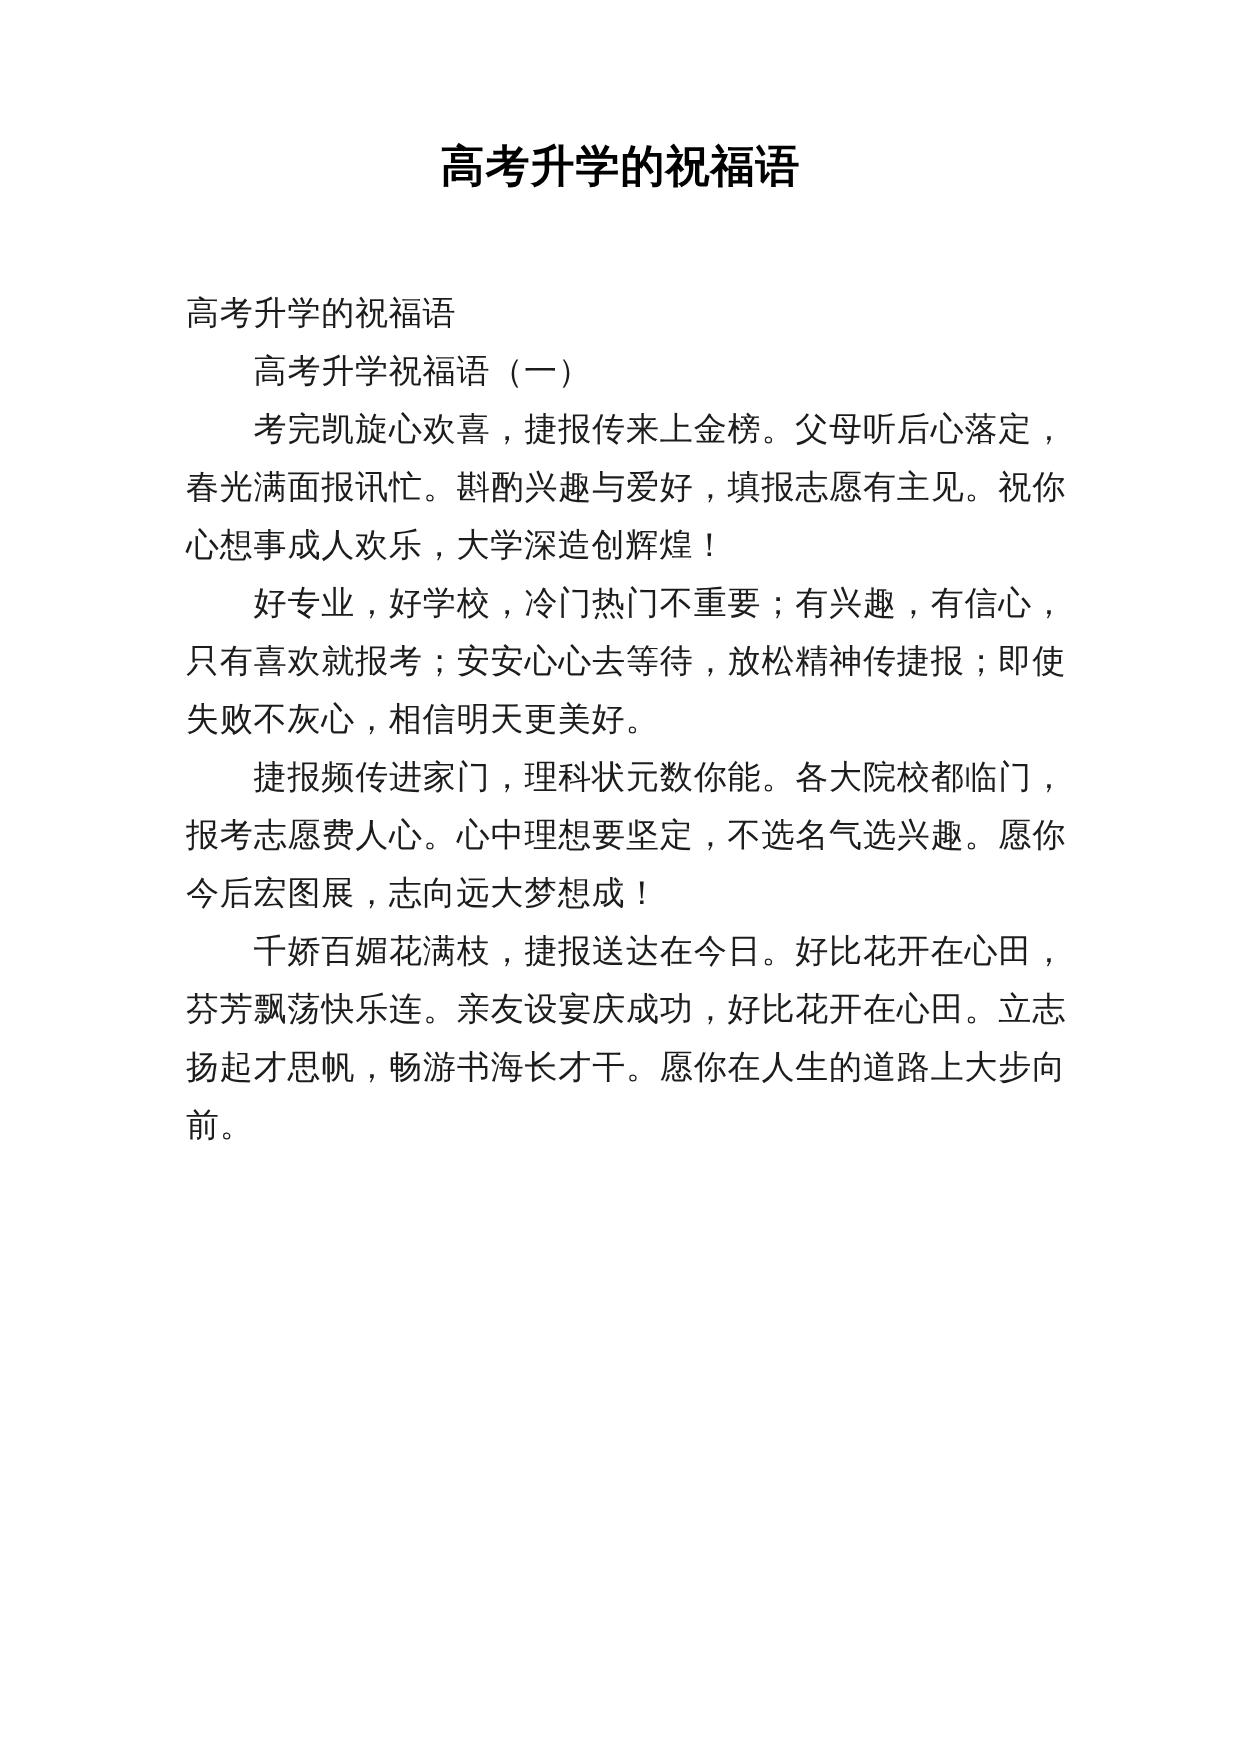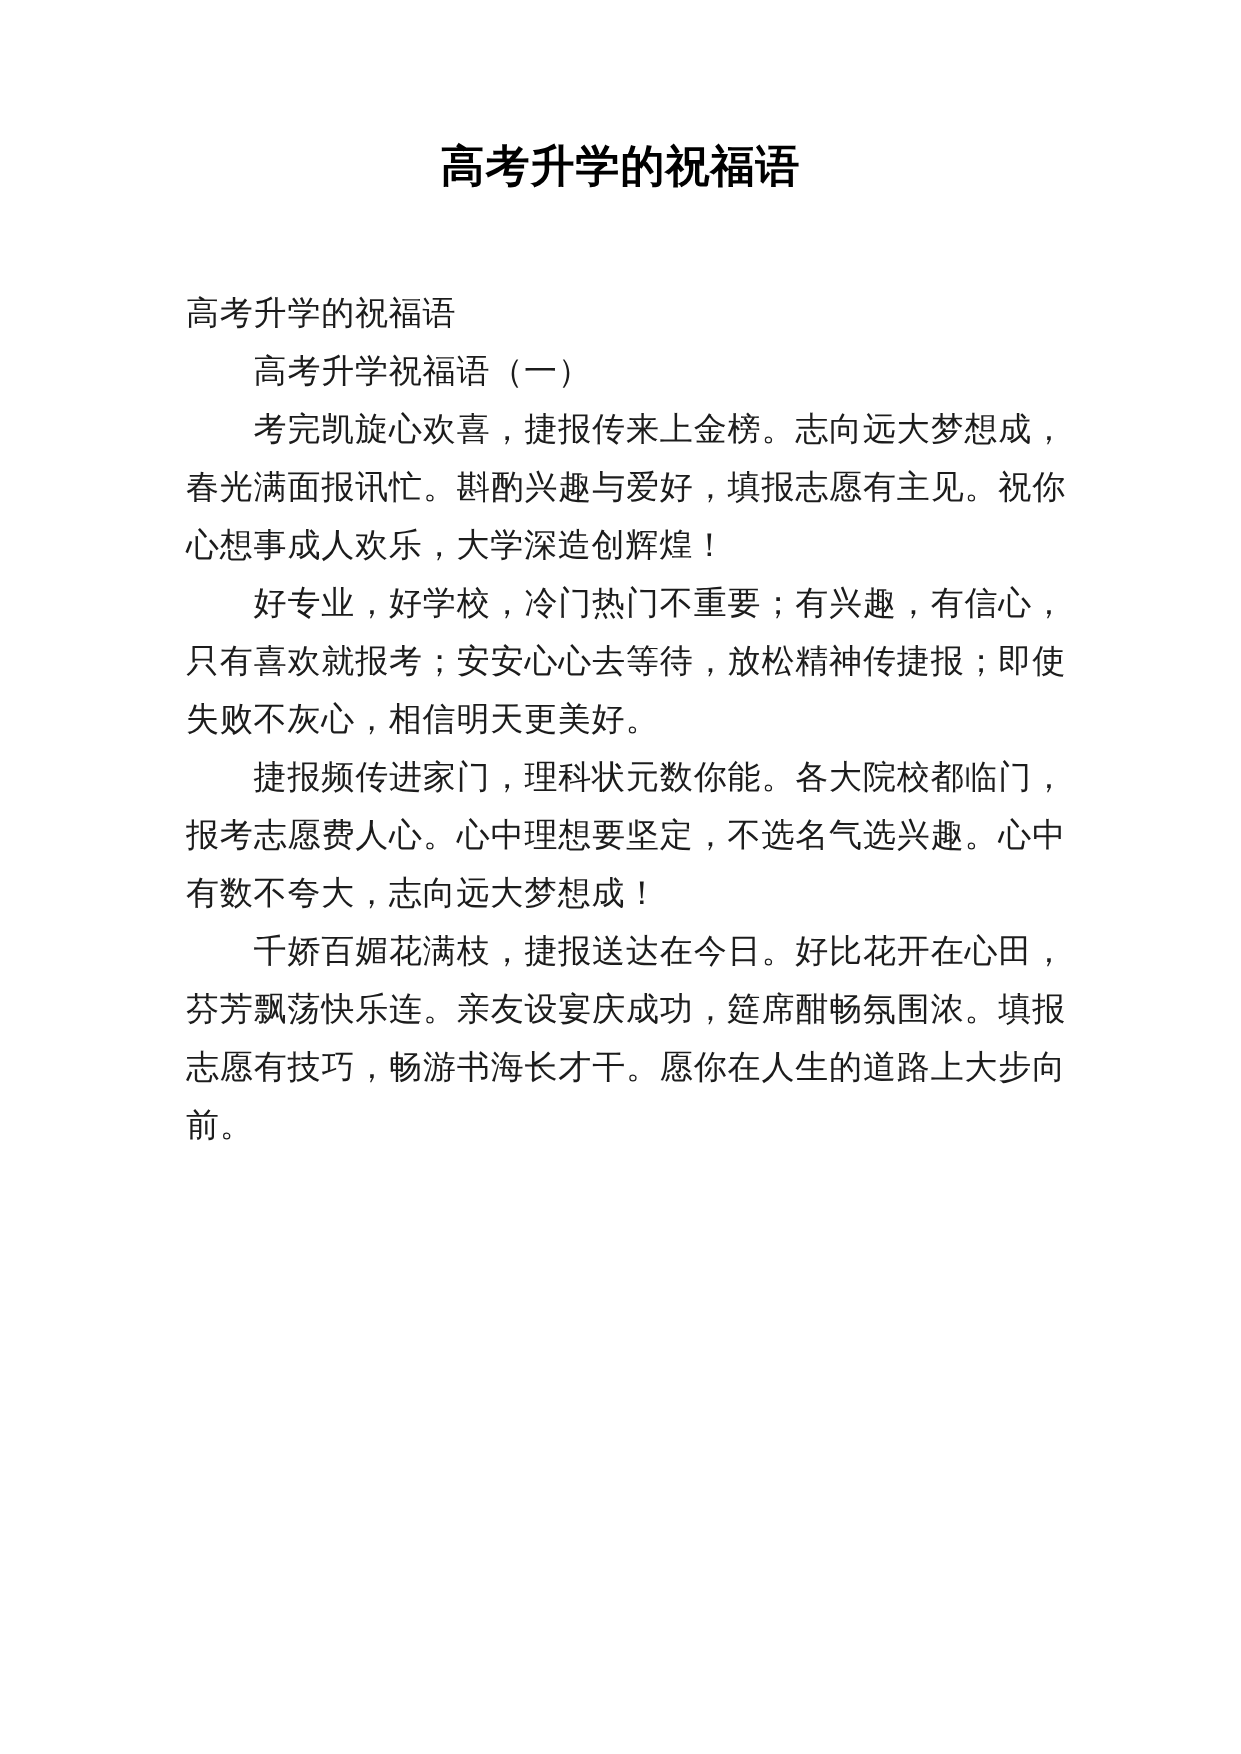--- a/index.html
+++ b/index.html
@@ -49,18 +49,18 @@
 </style>
 </head>
 <body>
 
 <div class="page">
   <h1 class="doc-title">高考升学的祝福语</h1>
 
   <div class="doc-body">
     <p>高考升学的祝福语</p>
     <p class="ind">高考升学祝福语（一）</p>
-    <p class="ind">考完凯旋心欢喜，捷报传来上金榜。志向远大梦想成，春光满面报讯忙。斟酌兴趣与爱好，填报志愿有主见。祝你心想事成人欢乐，大学深造创辉煌！</p>
+    <p class="ind">考完凯旋心欢喜，捷报传来上金榜。父母听后心落定，春光满面报讯忙。斟酌兴趣与爱好，填报志愿有主见。祝你心想事成人欢乐，大学深造创辉煌！</p>
     <p class="ind">好专业，好学校，冷门热门不重要；有兴趣，有信心，只有喜欢就报考；安安心心去等待，放松精神传捷报；即使失败不灰心，相信明天更美好。</p>
-    <p class="ind">捷报频传进家门，理科状元数你能。各大院校都临门，报考志愿费人心。心中理想要坚定，不选名气选兴趣。心中有数不夸大，志向远大梦想成！</p>
-    <p class="ind">千娇百媚花满枝，捷报送达在今日。好比花开在心田，芬芳飘荡快乐连。亲友设宴庆成功，筵席酣畅氛围浓。填报志愿有技巧，畅游书海长才干。愿你在人生的道路上大步向前。</p>
+    <p class="ind">捷报频传进家门，理科状元数你能。各大院校都临门，报考志愿费人心。心中理想要坚定，不选名气选兴趣。愿你今后宏图展，志向远大梦想成！</p>
+    <p class="ind">千娇百媚花满枝，捷报送达在今日。好比花开在心田，芬芳飘荡快乐连。亲友设宴庆成功，好比花开在心田。立志扬起才思帆，畅游书海长才干。愿你在人生的道路上大步向前。</p>
   </div>
 </div>
 
 </body></html>

